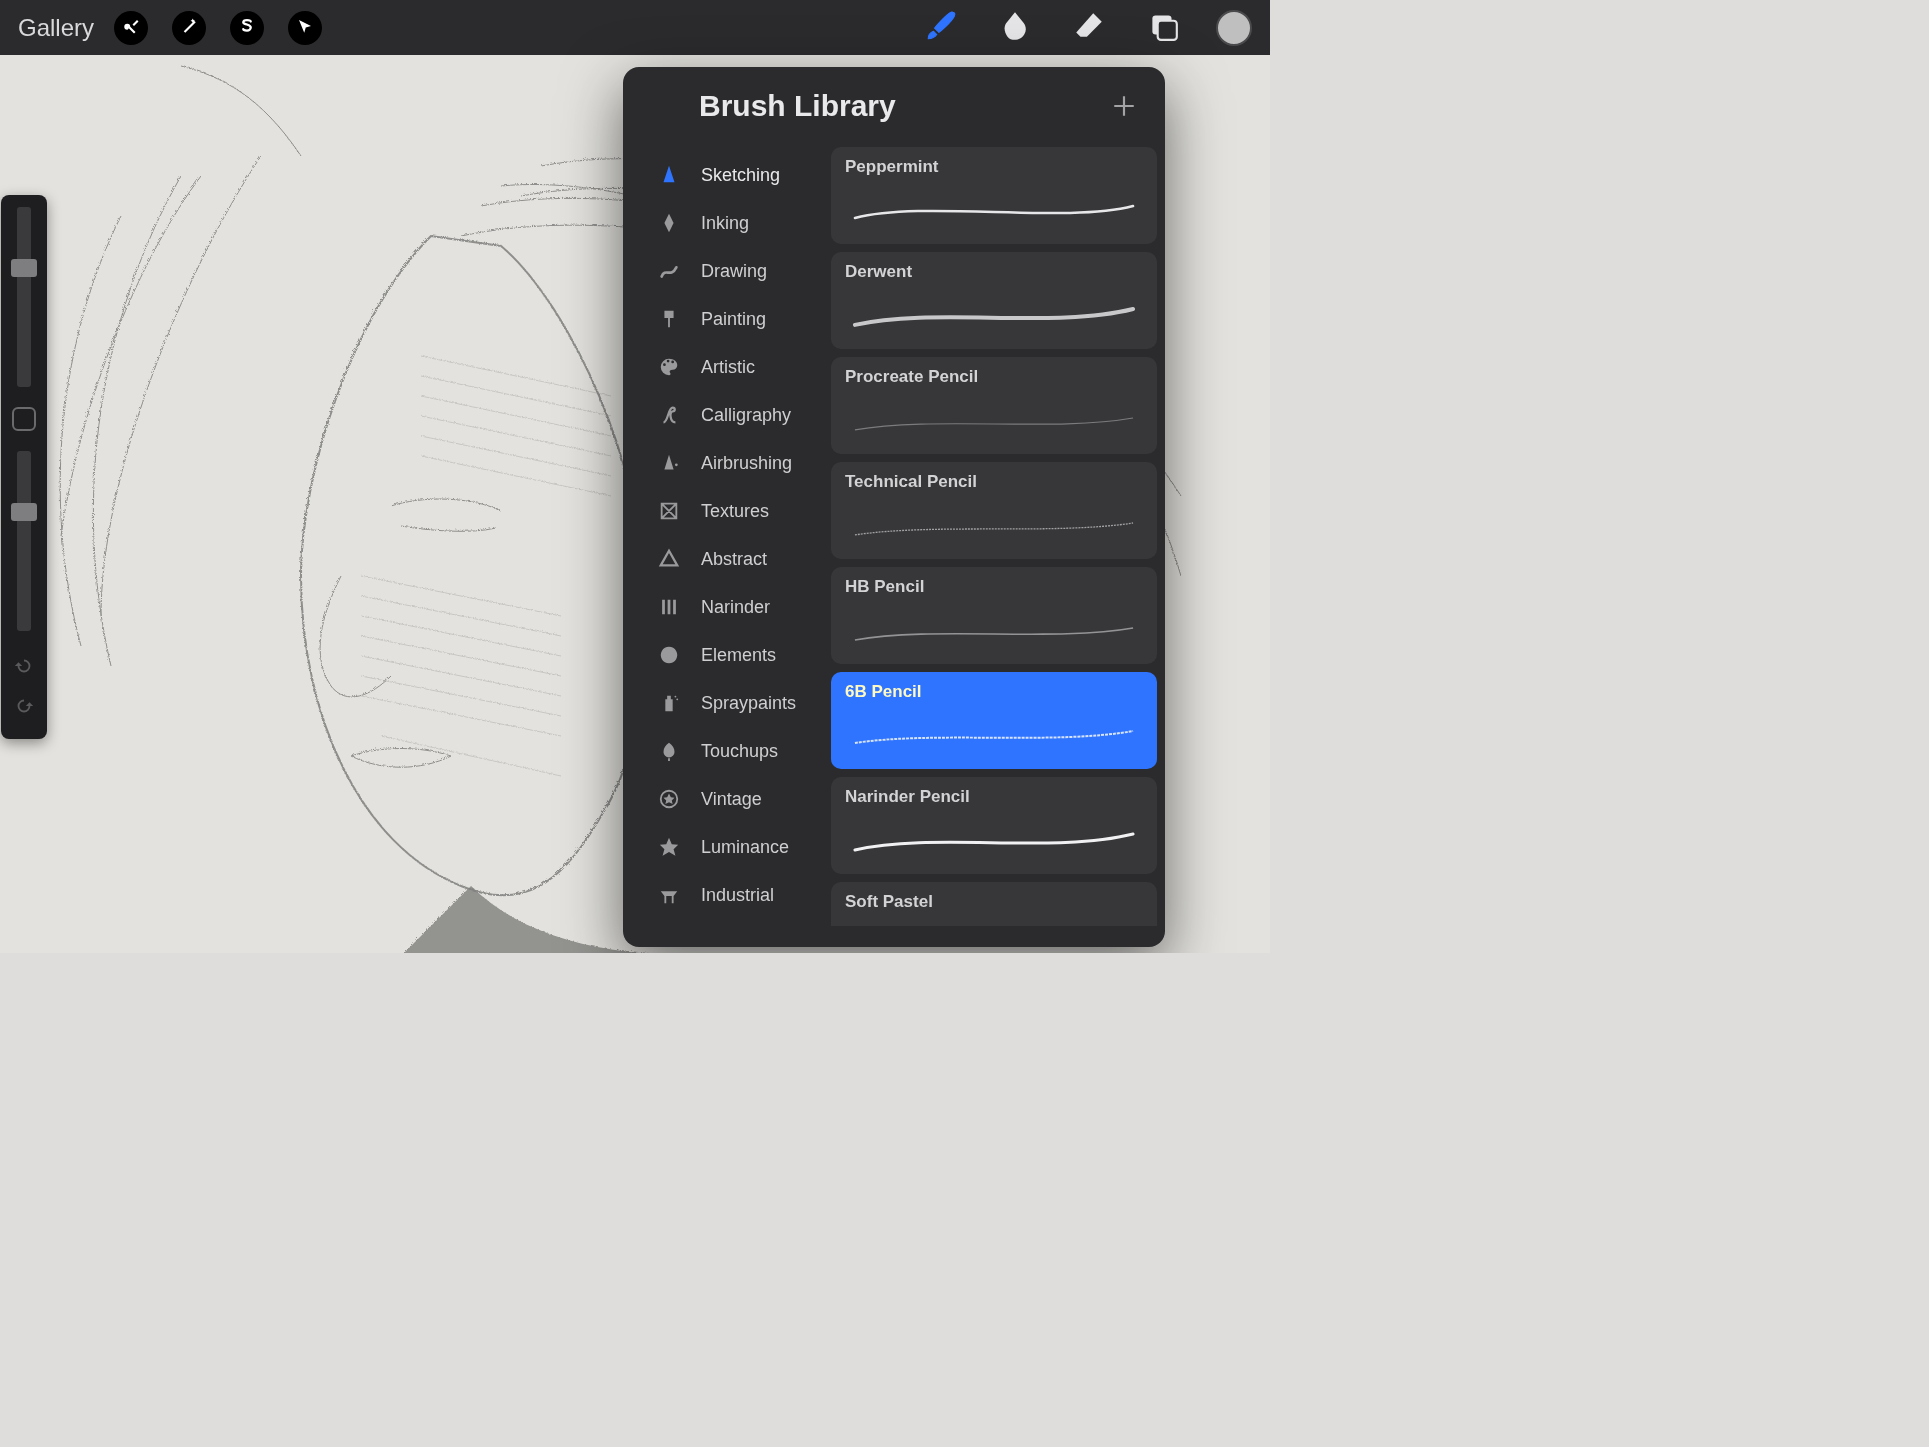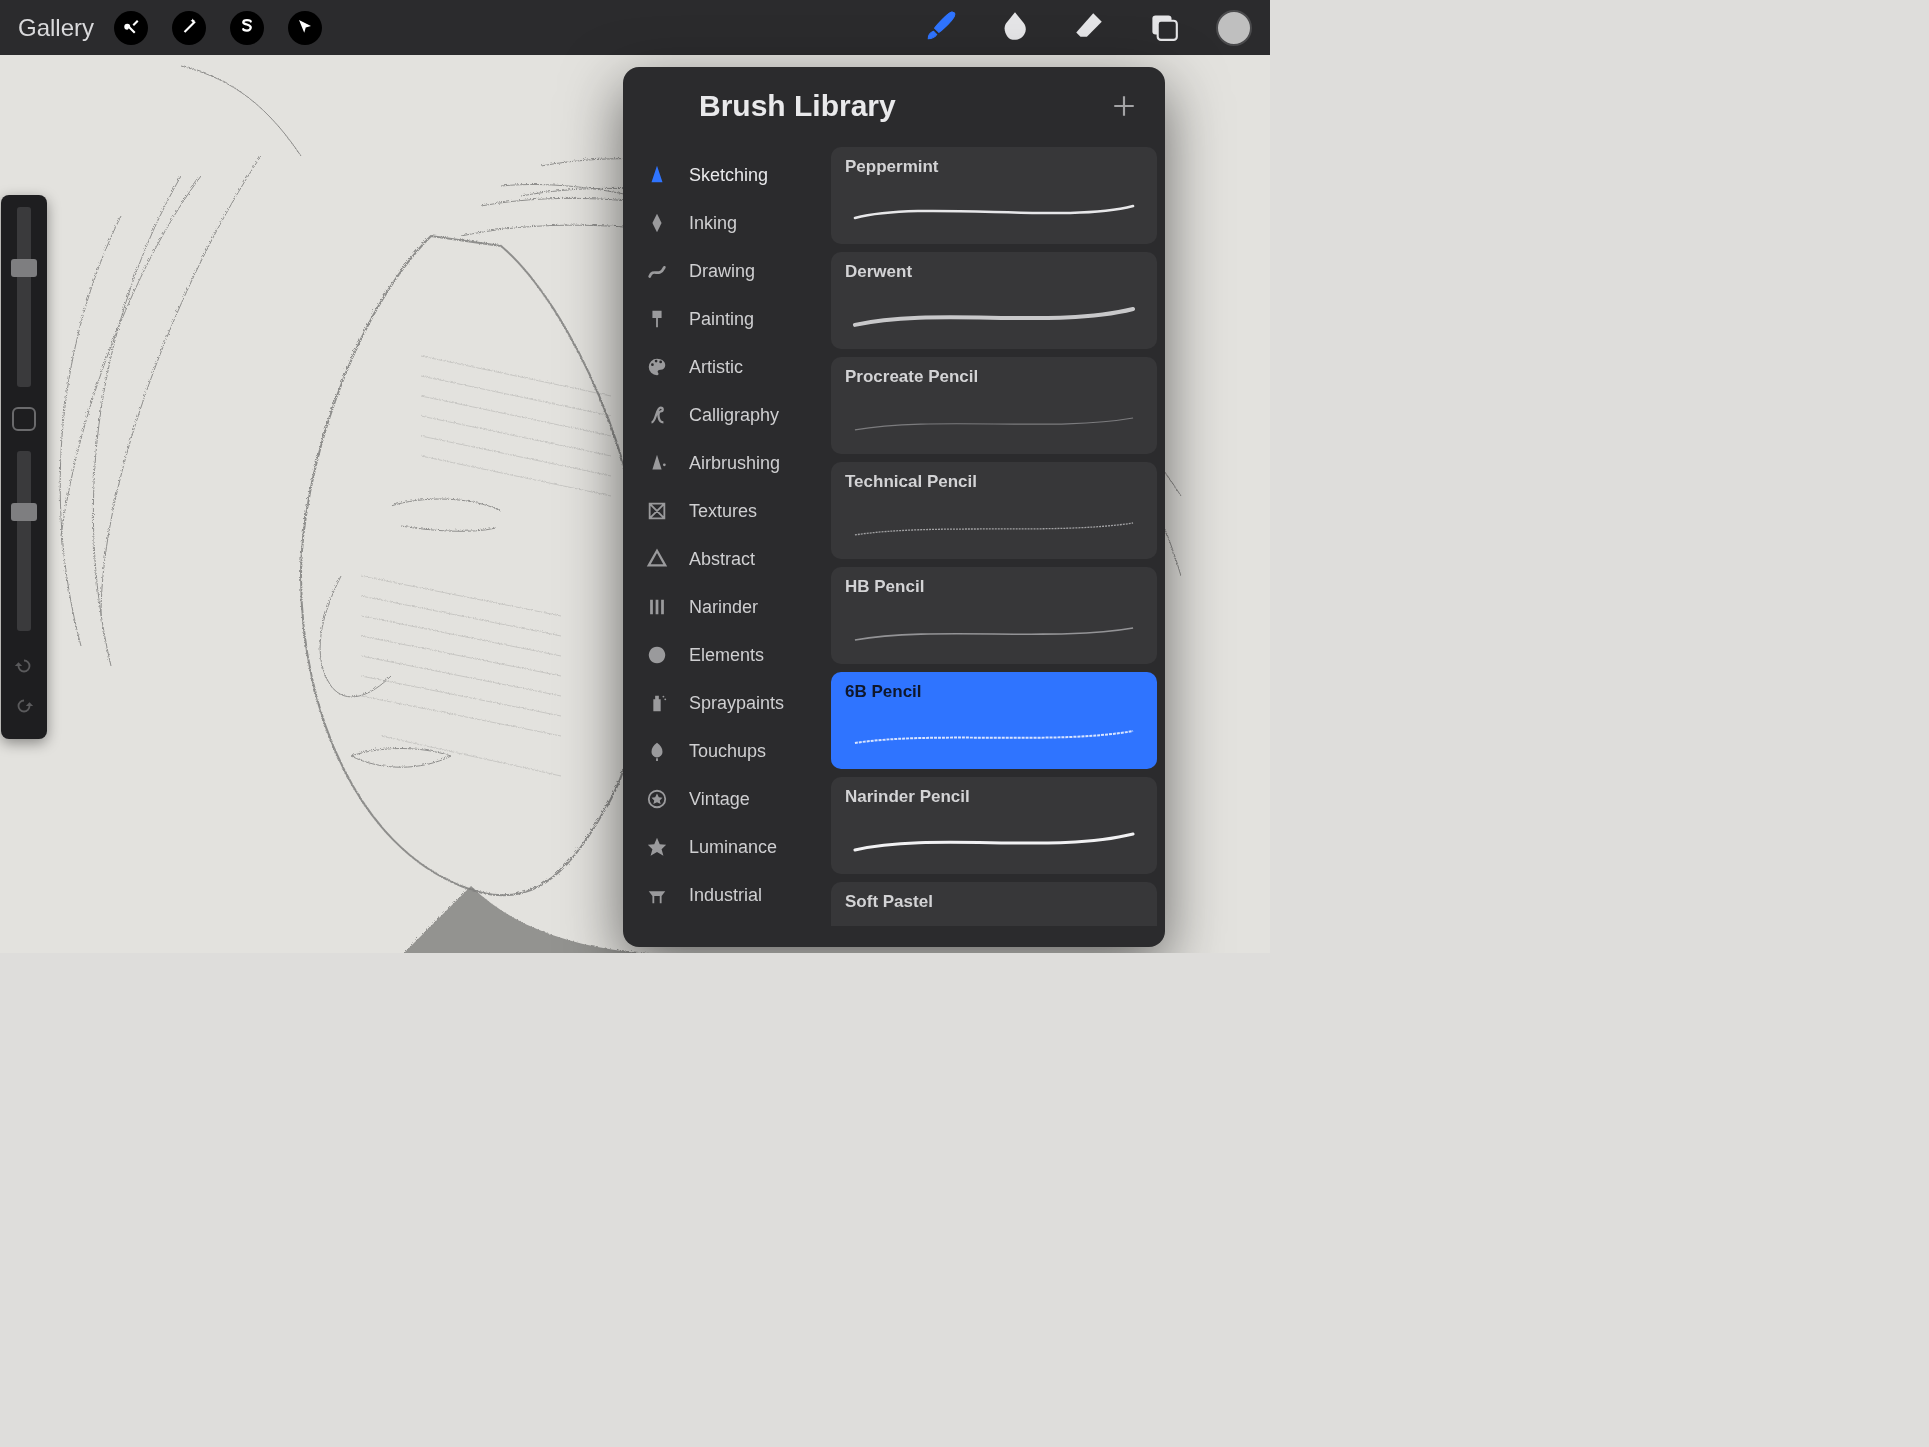--- a/index.html
+++ b/index.html
@@ -151,21 +151,21 @@
 
   .cat-col {
     width: 200px;
     padding: 8px 0 8px 0;
     overflow-y:auto;
     scrollbar-width:none;
   }
   .cat-item {
     height: 48px;
     display:flex; align-items:center;
-    padding-left: 20px;
+    padding-left: 32px;
     cursor:pointer;
   }
   .cat-item .ic {
     width: 28px; display:flex; justify-content:center; align-items:center;
     margin-right: 18px;
   }
   .cat-item .ic svg { width:22px; height:22px; fill:#9a9a9c; }
   .cat-item.active .ic svg { fill:#2f74ff; }
   .cat-item .lbl { color:#cfcfd1; font-size:18px; font-weight:500; }
   .cat-item.active .lbl { color:#e9e9eb; }
@@ -182,21 +182,21 @@
     height: 97px;
     margin-bottom: 8px;
     padding: 10px 14px;
     cursor:pointer;
     position:relative;
   }
   .brush-card.selected { background:#2f74ff; }
   .brush-card .nm {
     color:#d3d3d5; font-size:17px; font-weight:700;
   }
-  .brush-card.selected .nm { color:#0f172a; }
+  .brush-card.selected .nm { color:#fef9c3; }
   .brush-card .stroke-prev {
     position:absolute; left:14px; right:14px; bottom:14px; height:40px;
   }
   .brush-card .stroke-prev svg { width:100%; height:100%; }
   .brush-card.last { height: 44px; margin-bottom:0; border-radius:10px 10px 0 0; }
 </style>
 </head>
 <body>
 
 <div class="topbar">

